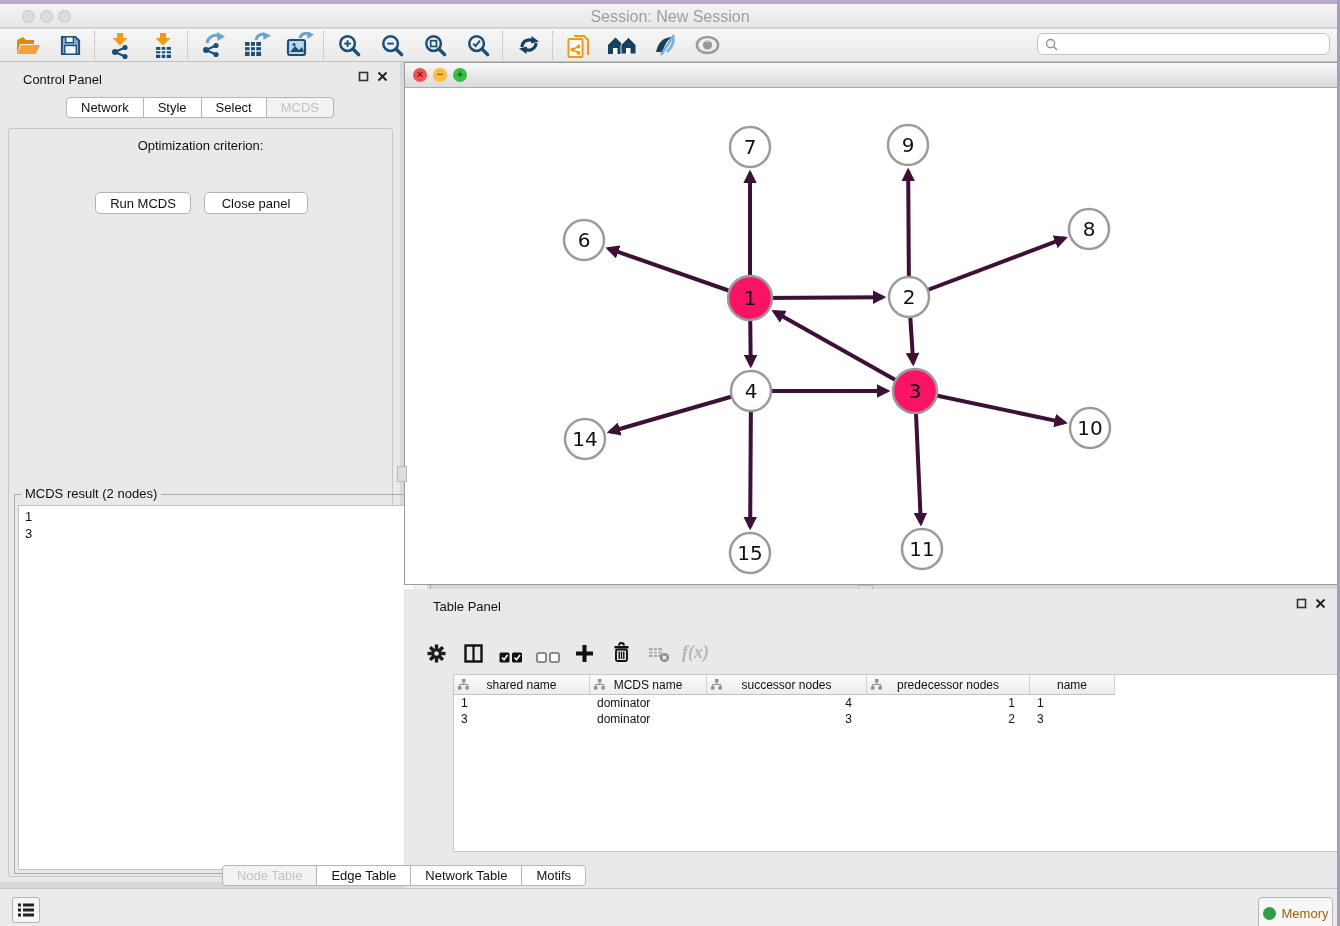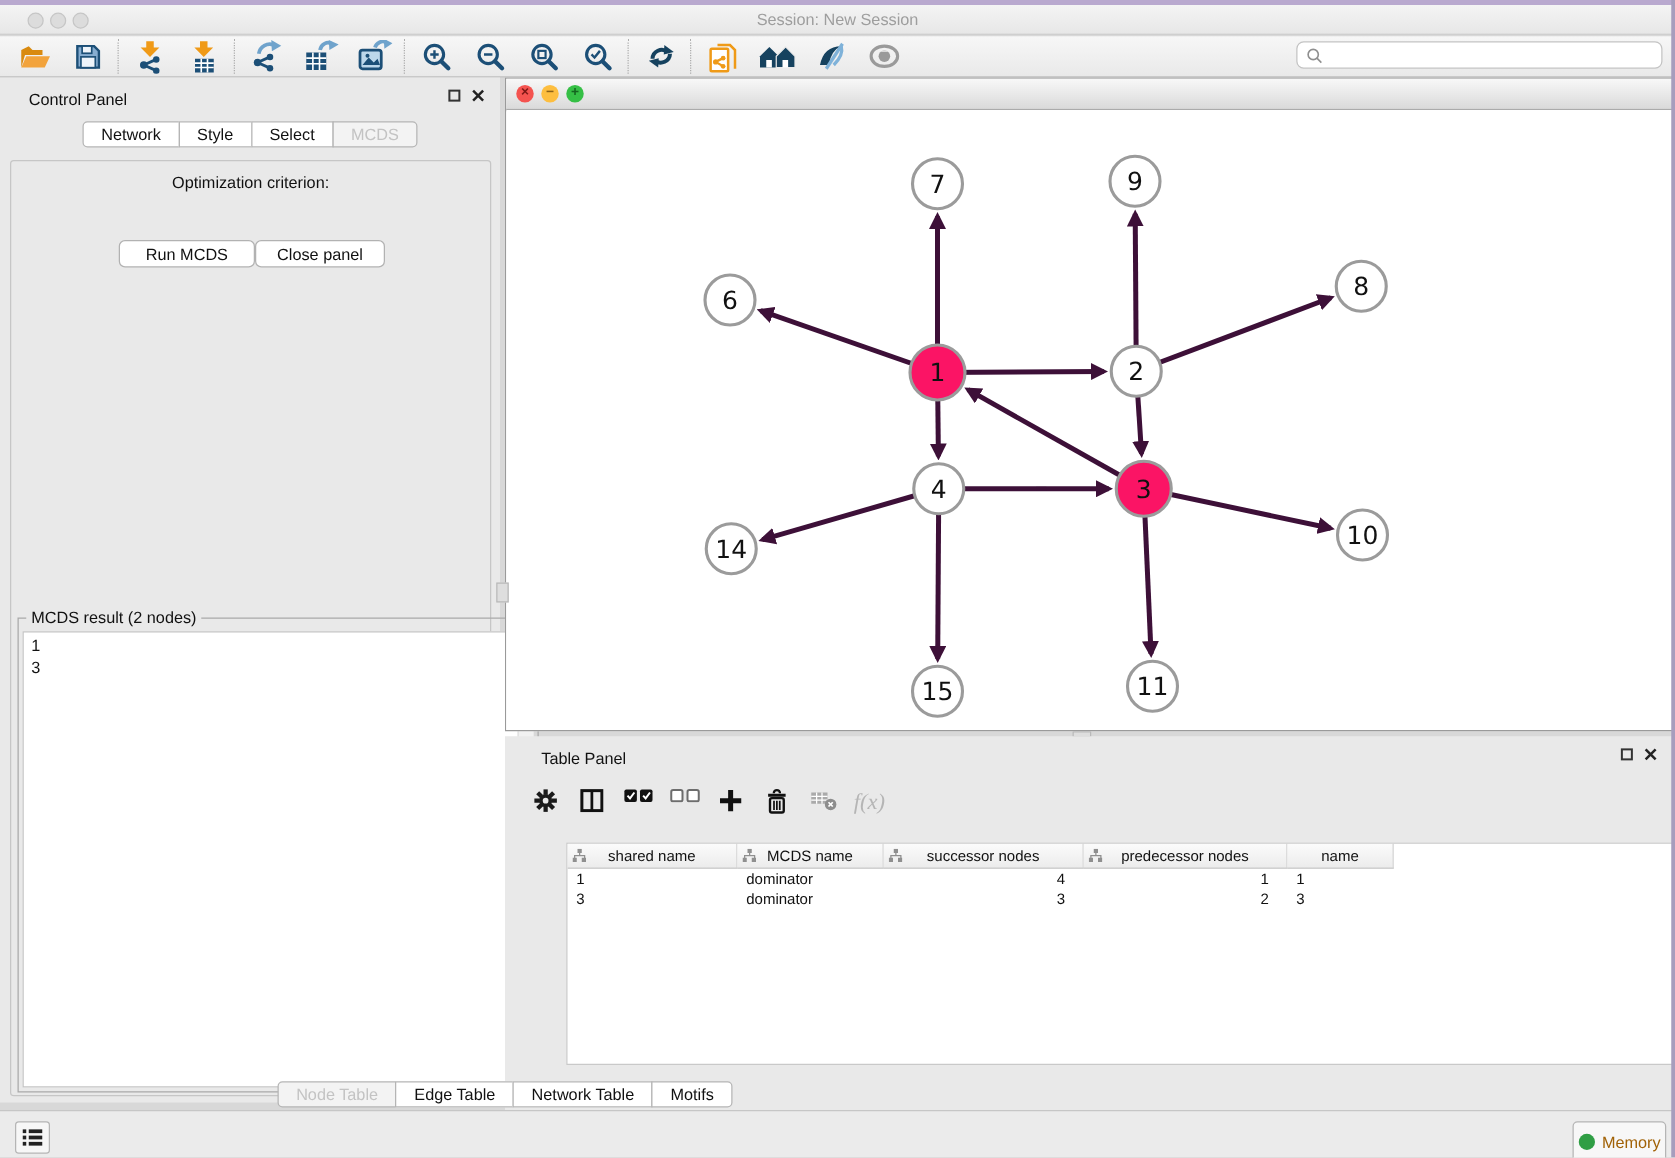--- a/index.html
+++ b/index.html
@@ -7,21 +7,21 @@
   body { font-family:"Liberation Sans", sans-serif; background:#d8d8d8; position:relative; overflow:hidden; }
   #root { position:absolute; inset:0; background:#d8d8d8; }
 
   
   .purple-top { position:absolute; left:0; top:0; width:1340px; height:4px; background:#b9a9cf; }
   .purple-right { position:absolute; right:0; top:0; width:3px; height:926px; background:#a79dbd; }
   .titlebar { position:absolute; left:0; top:4px; width:1340px; height:24px;
     background:linear-gradient(#f4f4f4,#e7e7e7); border-bottom:1px solid #cfcfcf; }
   .tl-dot { position:absolute; top:6px; width:13px; height:13px; border-radius:50%;
     background:#dcdcdc; border:1px solid #c6c6c6; }
-  .win-title { position:absolute; left:0; right:0; top:4px; text-align:center; font-size:13px; color:#9e9e9e; }
+  .win-title { position:absolute; left:0; right:0; top:4px; text-align:center; font-size:16px; color:#9e9e9e; }
 
   
   .toolbar { position:absolute; left:0; top:29px; width:1340px; height:33px;
     background:linear-gradient(#f7f7f7,#e9e9e9); border-bottom:1px solid #c2c2c2;
     display:flex; align-items:center; padding-left:6px; }
   .tbtn { width:43px; height:30px; display:flex; align-items:center; justify-content:center; }
   .tsep { width:3px; height:28px; border-left:1px dotted #adadad; margin:0 2px; }
   .searchbox { position:absolute; right:10px; top:33px; width:293px; height:22px;
     background:#fff; border:1px solid #c3c3c3; border-radius:6px; display:flex; align-items:center; padding-left:7px; }
   .searchbox input { border:none; outline:none; flex:1; font-size:12px; height:18px; background:transparent; }
@@ -62,21 +62,21 @@
   .net-title { position:absolute; left:0; right:0; top:4px; text-align:center; font-size:13px; color:#111; }
   .canvas { position:absolute; left:0; top:26px; right:0; bottom:0; background:#fff; }
 
   .grip-v { position:absolute; left:397px; top:466px; width:10px; height:16px; background:#dedede; border:1px solid #b9b9b9; }
   .grip-h { position:absolute; left:858px; top:585px; width:15px; height:5px; background:#dedede; border:1px solid #b9b9b9; }
 
   
   .table-panel { position:absolute; left:404px; top:589px; width:936px; height:299px; background:#e9e9e9; }
   .tp-icons { right:14px; }
   .tp-toolbar { position:absolute; left:14px; top:40px; height:36px; display:flex; align-items:center; }
-  .tp-tbtn { width:37px; height:32px; display:flex; align-items:flex-start; justify-content:center; }
+  .tp-tbtn { width:37px; height:32px; display:flex; align-items:flex-end; justify-content:center;font-weight:bold; }
   .fx-label { font-family:"Liberation Serif", serif; font-style:italic; font-size:18px; color:#b5b5b5; }
   .dtable { position:absolute; left:13px; top:85px; width:917px; height:178px; background:#fff; border:1px solid #c9c9c9; overflow:hidden;margin-left:36px; }
   .thead { display:flex; height:20px; }
   .th { background:linear-gradient(#fbfbfb,#ececec); border-right:1px solid #d2d2d2; border-bottom:1px solid #c2c2c2;
     font-size:12px; color:#111; display:flex; align-items:center; justify-content:center; position:relative; }
   .th .tree-ic { position:absolute; left:4px; top:4px; }
   .tr { display:flex; height:16px; }
   .td { font-size:12px; color:#111; line-height:16px; overflow:hidden; white-space:nowrap; }
   .tp-tabs { position:absolute; left:0; right:0; top:276px; display:flex; justify-content:center; }
 
@@ -282,21 +282,21 @@
     </div>
     <div class="seg-tabs" id="cp-tabs">
         <div class="seg">Network</div>
         <div class="seg">Style</div>
         <div class="seg">Select</div>
         <div class="seg seg-selected">MCDS</div>
       </div>
 
     <div class="mcds-box">
       <div class="opt-label">Optimization criterion:</div>
-      <div class="btn" style="left:86px; top:63px; width:109px;">Run MCDS</div>
+      <div class="btn" style="left:86px; top:63px; width:96px;">Run MCDS</div>
       <div class="btn" style="left:195px; top:63px; width:104px;">Close panel</div>
     </div>
 
     <div class="result-group">
       <div class="result-legend">MCDS result (2 nodes)</div>
       <div class="result-text" id="result-text">1
 3</div>
       <div class="result-scroll" style="top:10px; right:3px; bottom:3px;"></div>
     </div>
   </div>

